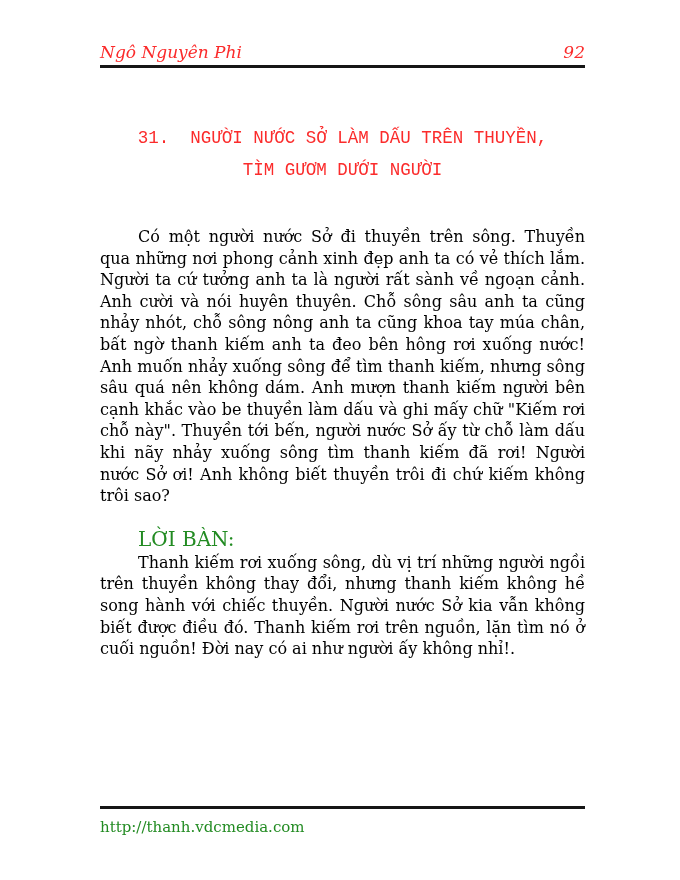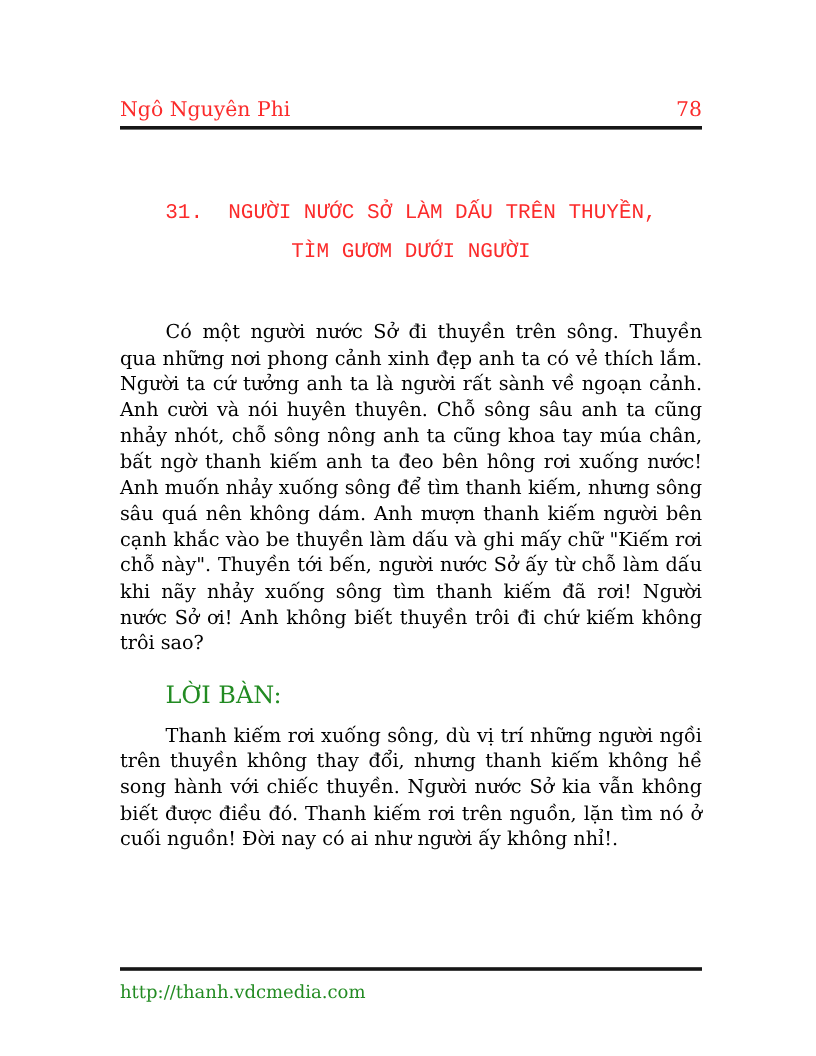--- a/index.html
+++ b/index.html
@@ -20,24 +20,24 @@
     left: 100px;
     width: 485px;
     top: 0;
   }
   
   .header {
     display: flex;
     justify-content: space-between;
     align-items: flex-end;
     padding-top: 42px;
+    font-style: italic;
     font-size: 17px;
     color: #fb2b2b;
     line-height: 20px;
-    margin-top: 40px;
   }
   .header-rule {
     height: 3px;
     background: #161616;
     margin-top: 3px;
   }
   
   .chapter-title {
     margin-top: 54px;
     text-align: center;
@@ -58,21 +58,21 @@
     text-indent: 38px;
   }
   .commentary-heading {
     margin-top: 22px;
     padding-left: 38px;
     color: #228b22;
     font-size: 20px;
     line-height: 21px;
   }
   .commentary-paragraph {
-    margin: 12px 0 0 0;
+    margin: 2px 0 0 0;
     font-size: 16px;
     line-height: 21.6px;
     text-align: justify;
     text-indent: 38px;
   }
   
   .footer {
     position: absolute;
     left: 100px;
     width: 485px;
@@ -90,21 +90,21 @@
     text-decoration: none;
   }
 </style>
 </head>
 <body>
 
 <div class="content">
 
   <div class="header">
     <span class="header-author">Ngô Nguyên Phi</span>
-    <span class="header-page-number">78</span>
+    <span class="header-page-number">92</span>
   </div>
   <div class="header-rule"></div>
 
   <div class="chapter-title">
     <div class="title-line">31.  NGƯỜI NƯỚC SỞ LÀM DẤU TRÊN THUYỀN,</div>
     <div class="title-line">TÌM GƯƠM DƯỚI NGƯỜI</div>
   </div>
 
   <p class="story-paragraph">Có một người nước Sở đi thuyền trên sông. Thuyền qua những nơi phong cảnh xinh đẹp anh ta có vẻ thích lắm. Người ta cứ tưởng anh ta là người rất sành về ngoạn cảnh. Anh cười và nói huyên thuyên. Chỗ sông sâu anh ta cũng nhảy nhót, chỗ sông nông anh ta cũng khoa tay múa chân, bất ngờ thanh kiếm anh ta đeo bên hông rơi xuống nước! Anh muốn nhảy xuống sông để tìm thanh kiếm, nhưng sông sâu quá nên không dám. Anh mượn thanh kiếm người bên cạnh khắc vào be thuyền làm dấu và ghi mấy chữ "Kiếm rơi chỗ này". Thuyền tới bến, người nước Sở ấy từ chỗ làm dấu khi nãy nhảy xuống sông tìm thanh kiếm đã rơi! Người nước Sở ơi! Anh không biết thuyền trôi đi chứ kiếm không trôi sao?</p>
 

